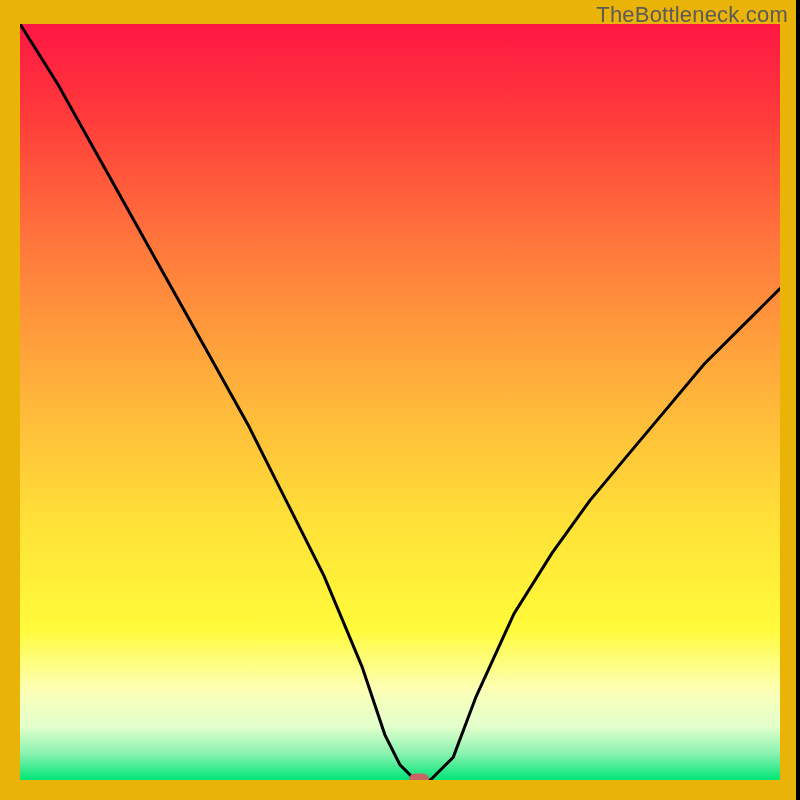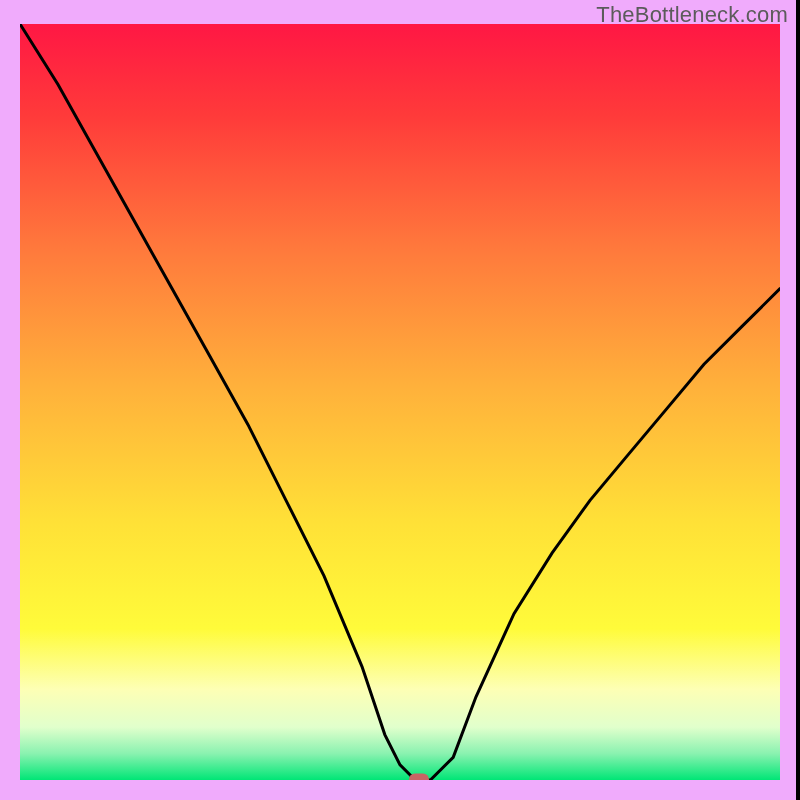--- a/index.html
+++ b/index.html
@@ -8,21 +8,21 @@
     width: 800px;
     height: 800px;
     background: #000;
     overflow: hidden;
     font-family: Arial, Helvetica, sans-serif;
   }
   .frame {
     position: relative;
     width: 796px;
     height: 800px;
-    background: #f0abfc;
+    background: #eab308;
   }
   .watermark {
     position: absolute;
     top: 2px;
     right: 8px;
     color: #5b5b5b;
     font-size: 22px;
     font-weight: 500;
     letter-spacing: 0.2px;
     z-index: 10;

